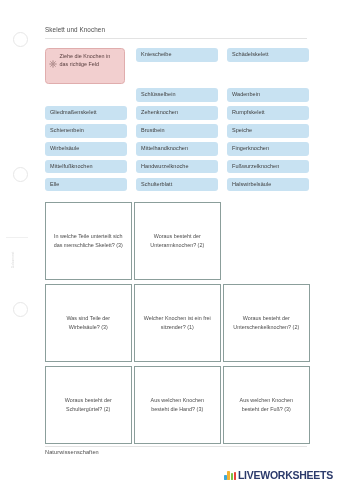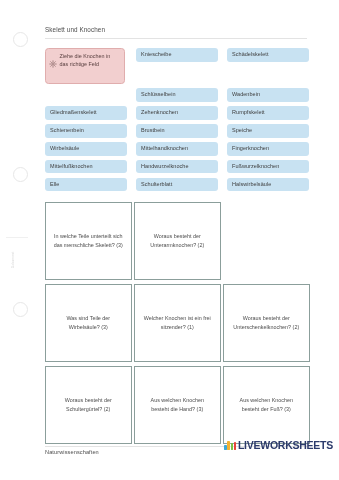--- a/index.html
+++ b/index.html
@@ -176,21 +176,21 @@
     position: absolute;
     left: 45px; top: 449px;
     font-size: 5.6px;
     color: #4d4d4d;
     letter-spacing: .1px;
   }
 
   
   #brand-logo {
     position: absolute;
-    right: 6px; top: 440px;
+    right: 6px; top: 470px;
     display: flex;
     align-items: center;
     gap: 2px;
   }
   #brand-mark {
     display: flex;
     align-items: flex-end;
     gap: .8px;
     height: 9px;
   }

